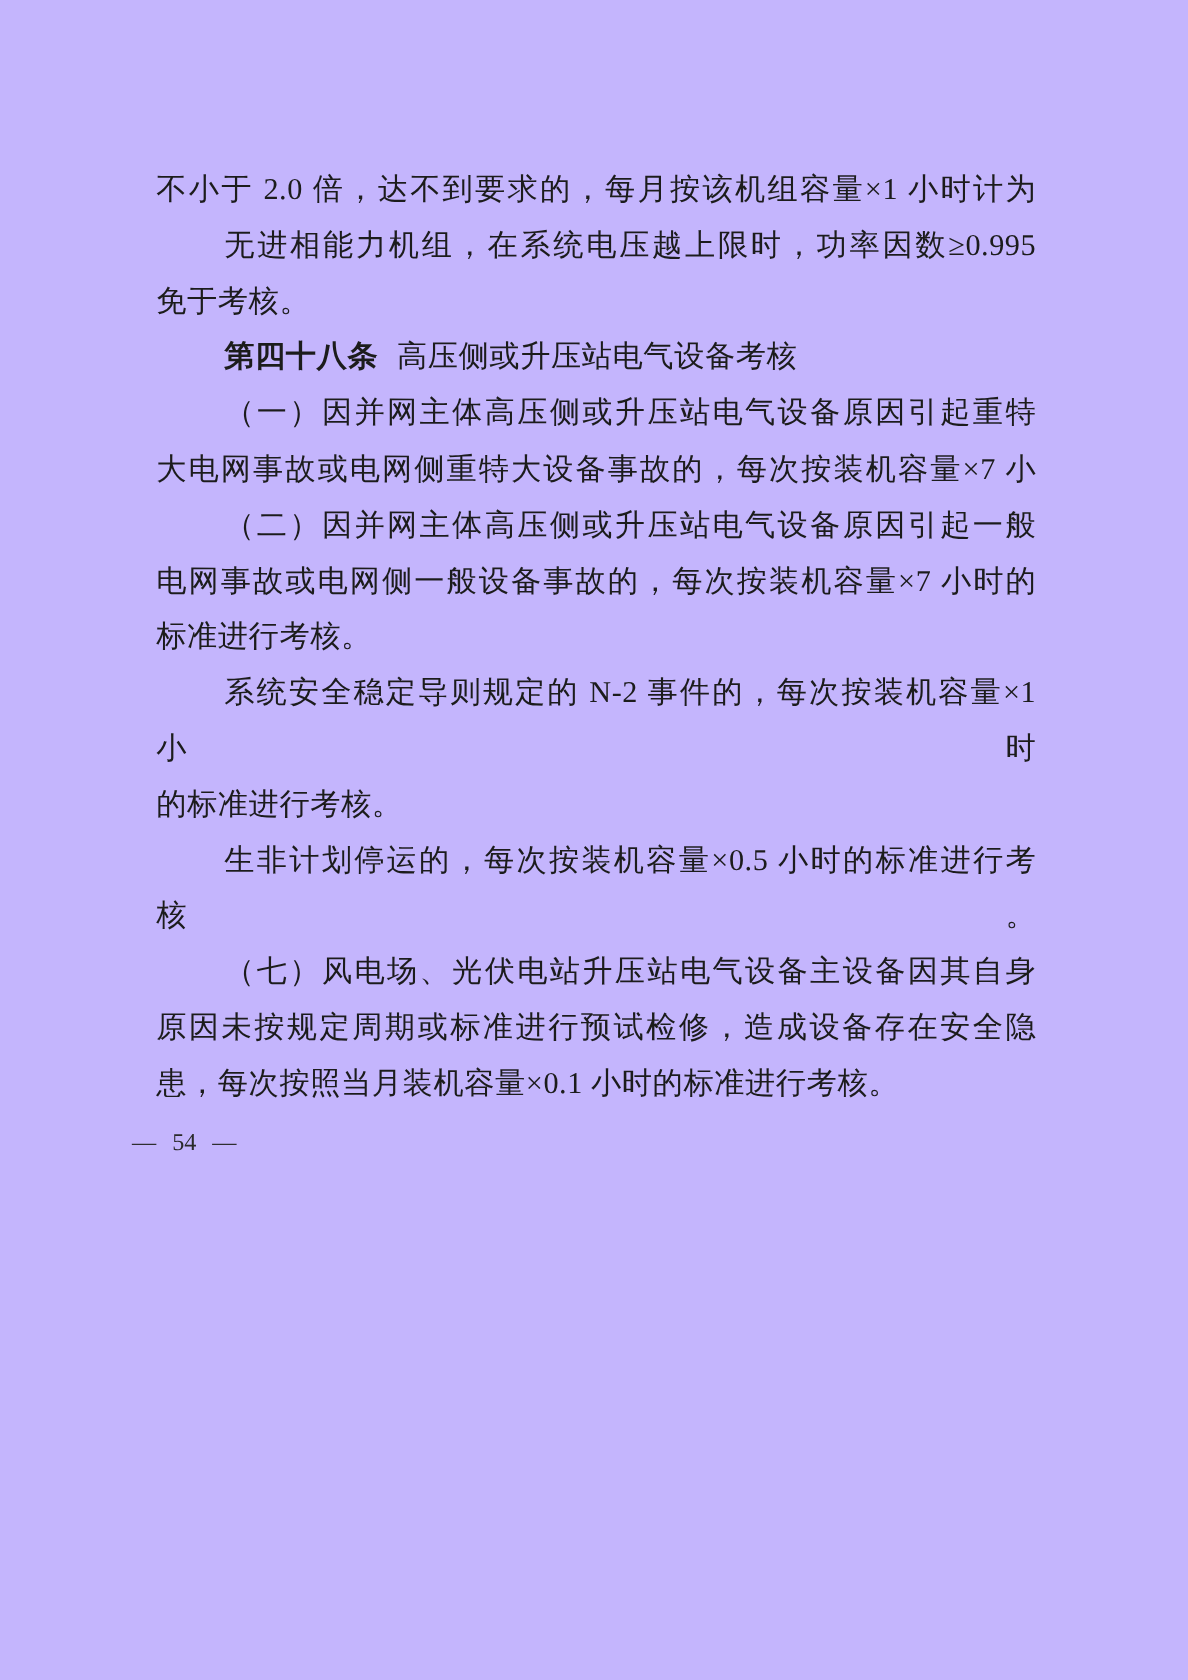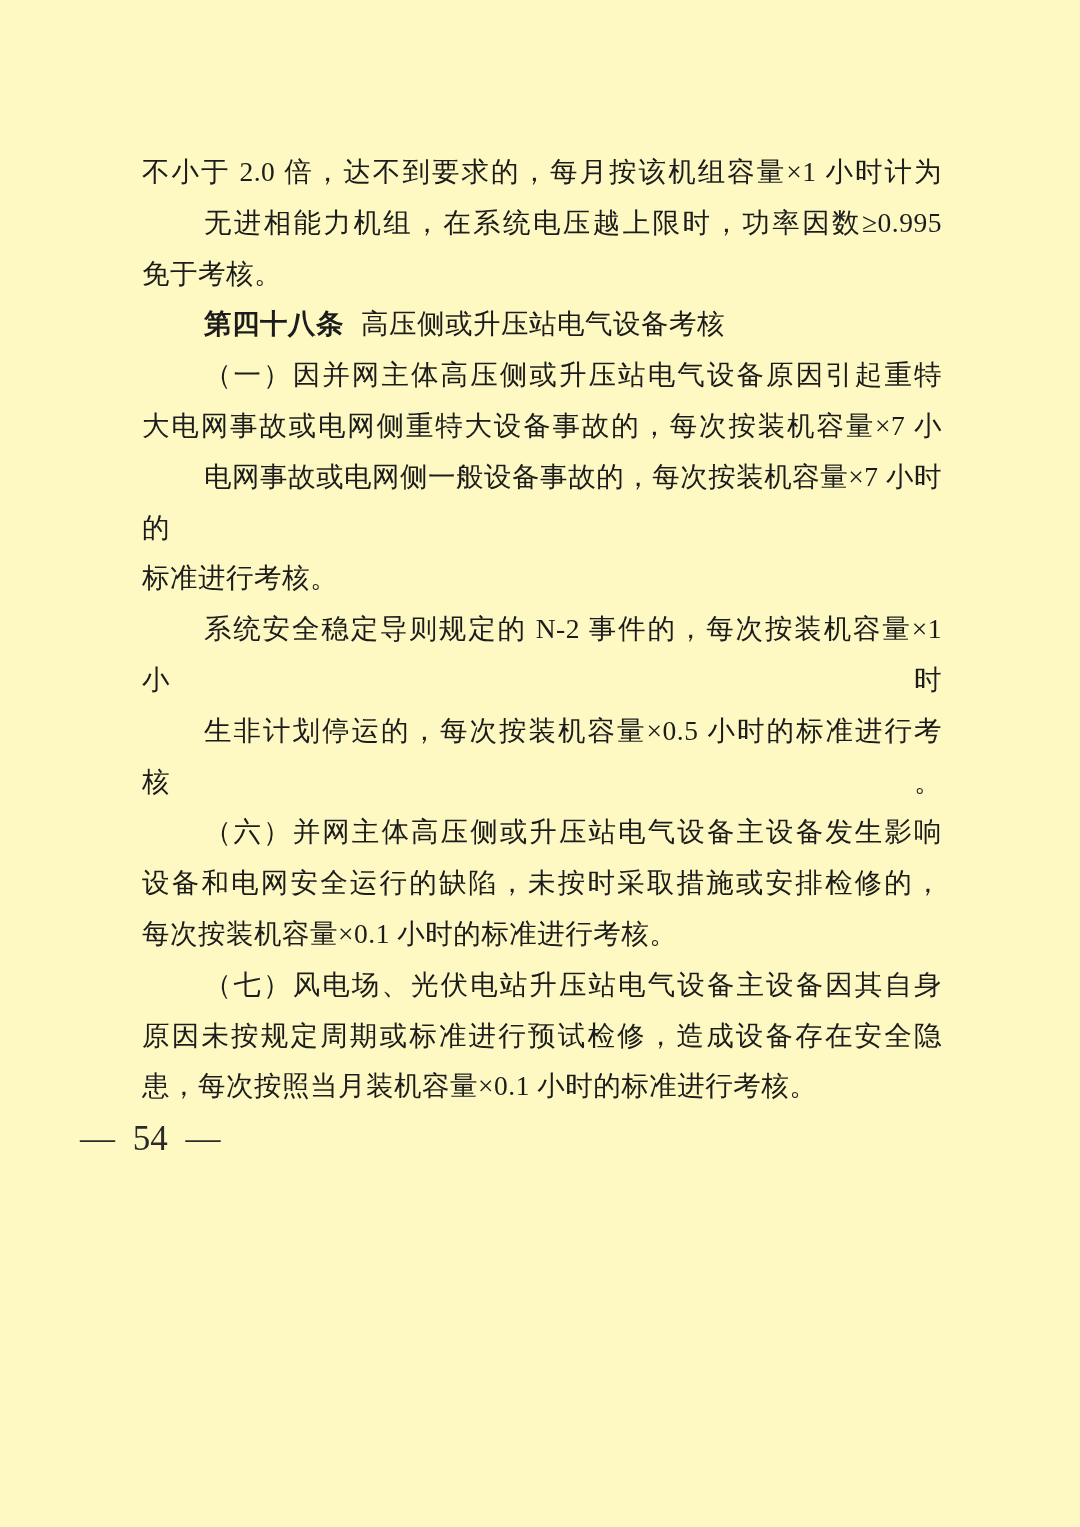--- a/index.html
+++ b/index.html
@@ -4,21 +4,21 @@
 <style>
   html, body {
     margin: 0;
     padding: 0;
     background: #ffffff;
   }
   .page {
     position: relative;
     width: 1080px;
     height: 1527px;
-    background: #fef9c3;
+    background: #c4b5fd;
     overflow: hidden;
     font-family: "Liberation Serif", "DejaVu Serif", serif;
     color: #1c1c1c;
   }
   .content {
     margin-left: 142px;
     padding-top: 147px;
     width: 800px;
   }
   .para {
@@ -38,23 +38,23 @@
   .para.indent .line:first-child {
     text-indent: 2.25em;
   }
   .bold {
     font-weight: bold;
   }
   .article-title {
     margin-left: 0.35em;
   }
   .page-footer {
-    margin-left: 80px;
+    margin-left: 120px;
     margin-top: 12px;
-    font-size: 35px;
+    font-size: 22px;
     line-height: 30px;
     color: #2a2a2a;
     word-spacing: 9px;
   }
 </style>
 </head>
 <body>
 
 <div class="page">
   <main class="content">
@@ -66,33 +66,30 @@
         <div class="line">免于考核。</div>
       </div>
       <div class="para indent">
         <div class="line"><span class="bold">第四十八条</span><span class="article-title"> 高压侧或升压站电气设备考核</span></div>
       </div>
       <div class="para indent">
         <div class="line fill">（一）因并网主体高压侧或升压站电气设备原因引起重特</div>
         <div class="line fill">大电网事故或电网侧重特大设备事故的，每次按装机容量×7 小</div>
       </div>
       <div class="para indent">
+        <div class="line fill">（二）因并网主体高压侧或升压站电气设备原因引起一般</div>
         <div class="line fill">电网事故或电网侧一般设备事故的，每次按装机容量×7 小时的</div>
         <div class="line">标准进行考核。</div>
       </div>
       <div class="para indent">
         <div class="line fill">系统安全稳定导则规定的 N-2 事件的，每次按装机容量×1 小时</div>
+        <div class="line">的标准进行考核。</div>
       </div>
       <div class="para indent">
         <div class="line fill">生非计划停运的，每次按装机容量×0.5 小时的标准进行考核。</div>
-      </div>
-      <div class="para indent">
-        <div class="line fill">（六）并网主体高压侧或升压站电气设备主设备发生影响</div>
-        <div class="line fill">设备和电网安全运行的缺陷，未按时采取措施或安排检修的，</div>
-        <div class="line">每次按装机容量×0.1 小时的标准进行考核。</div>
       </div>
       <div class="para indent">
         <div class="line fill">（七）风电场、光伏电站升压站电气设备主设备因其自身</div>
         <div class="line fill">原因未按规定周期或标准进行预试检修，造成设备存在安全隐</div>
         <div class="line">患，每次按照当月装机容量×0.1 小时的标准进行考核。</div>
       </div>
     </main>
   <footer class="page-footer">
     <span>— 54 —</span>
   </footer>

